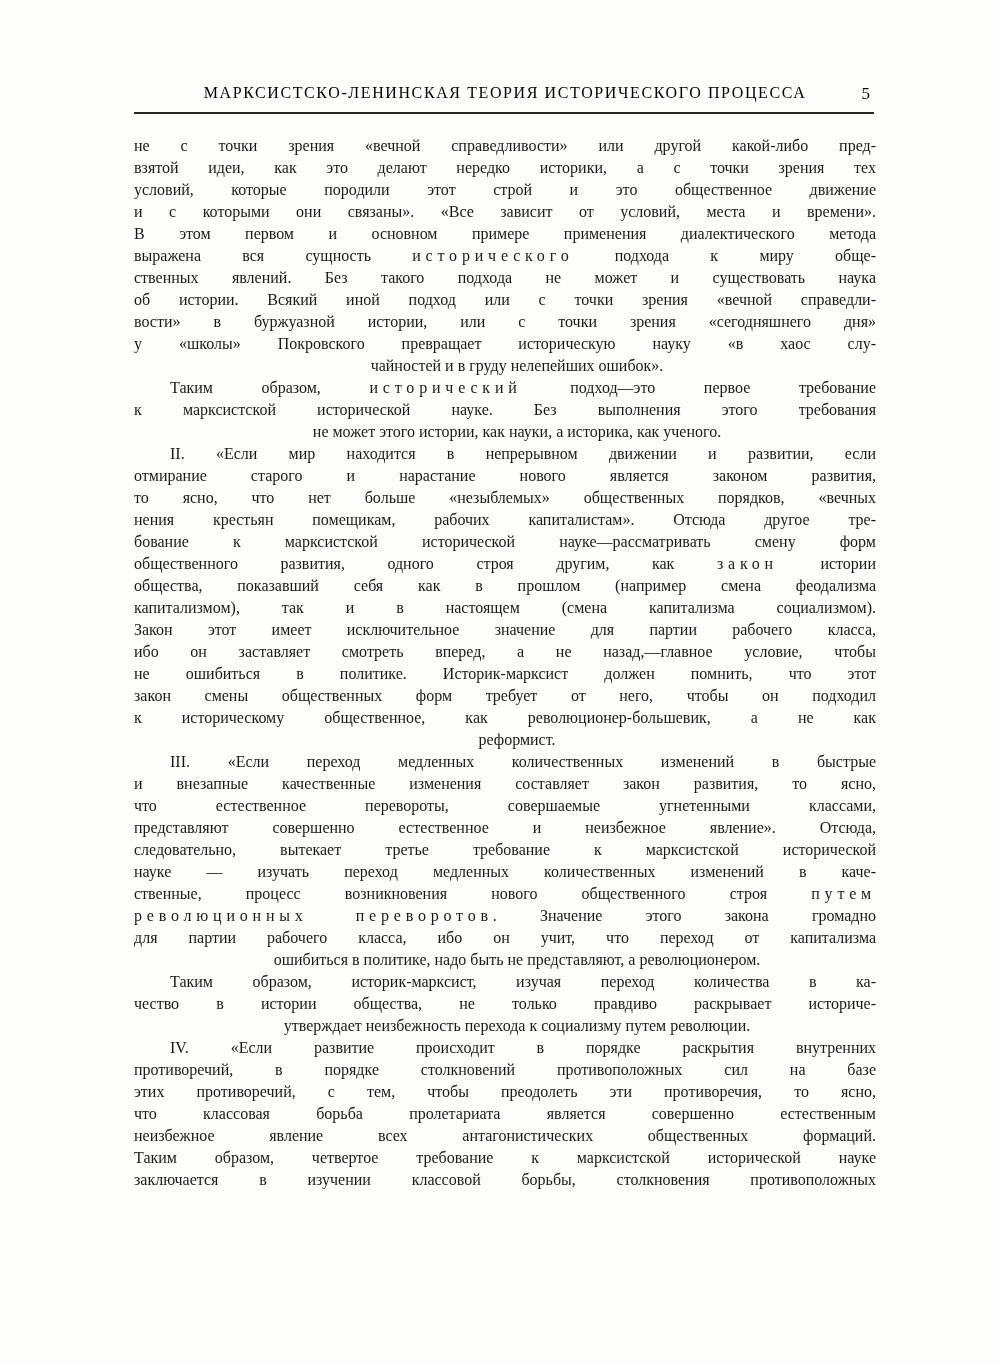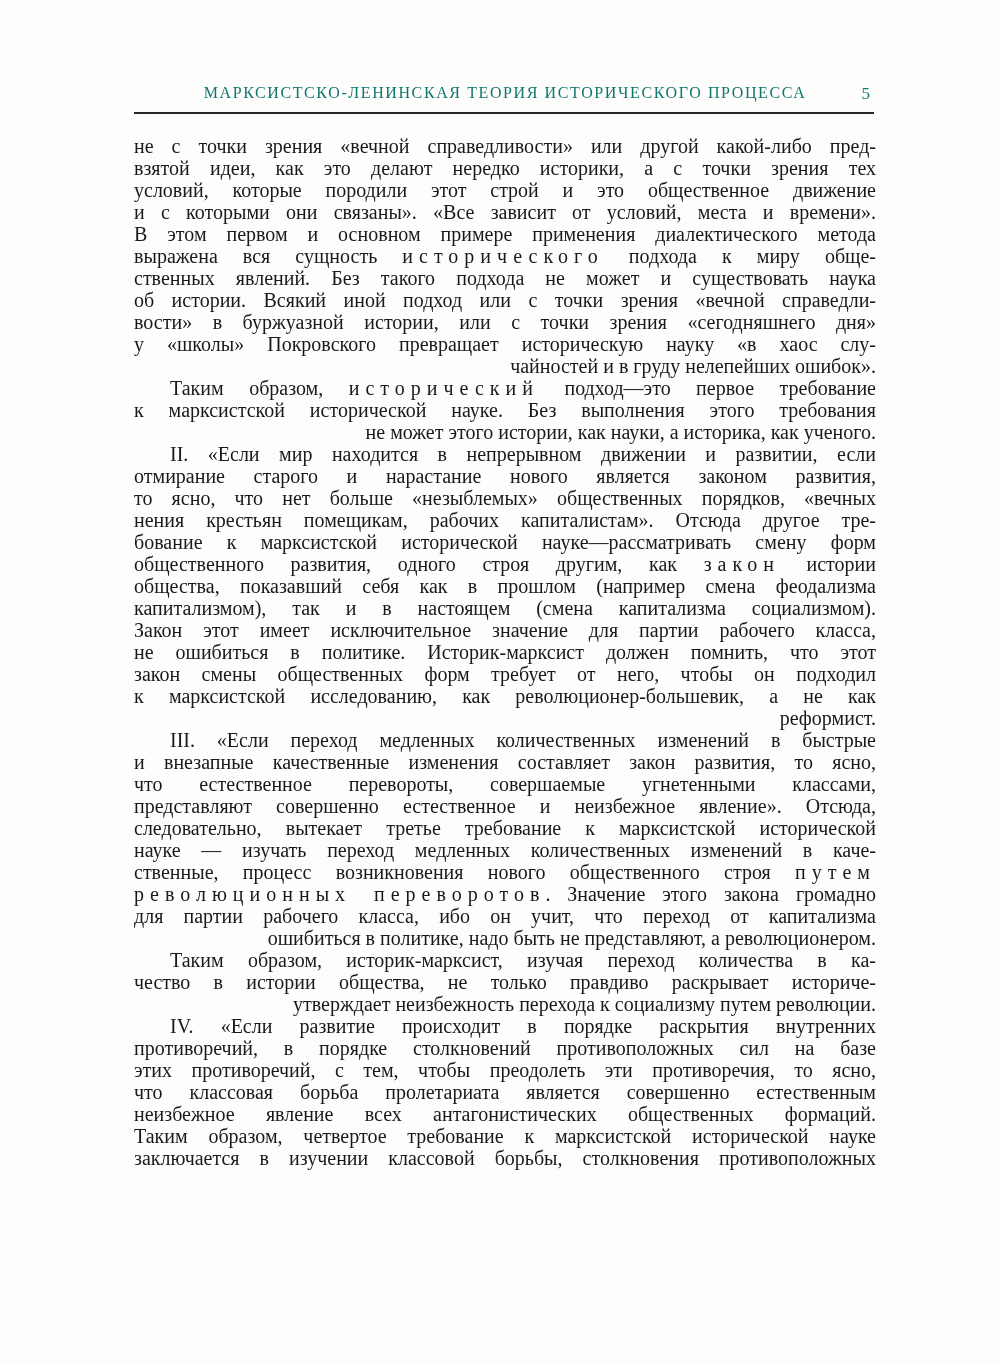--- a/index.html
+++ b/index.html
@@ -16,45 +16,45 @@
     font-family: "Liberation Serif", "DejaVu Serif", serif;
   }
   .header {
     position: absolute;
     left: 134px; top: 84px;
     width: 742px;
     text-align: center;
     font-size: 16px;
     letter-spacing: 1.6px;
     white-space: nowrap;
-    color: #0f766e;
+    color: #000000;
   }
   .page-number {
     position: absolute;
     right: 6px; top: 0;
     letter-spacing: 0;
     font-size: 17px;
   }
   .rule {
     position: absolute;
     left: 134px; top: 112px;
     width: 740px; height: 2px;
     background: #262626;
   }
   .body-text {
     position: absolute;
     left: 134px; top: 135px;
     width: 742px;
-    font-size: 20px;
+    font-size: 16px;
     line-height: 22px;
     color: #191919;
   }
   .line { height: 22px; white-space: normal; }
   .jfull { text-align: justify; text-align-last: justify; }
-  .jleft { text-align: right; margin-left: 24px; }
+  .jleft { text-align: center; margin-left: 24px; }
   .indent { padding-left: 36px; }
   .sp { letter-spacing: 0.30em; }
 </style>
 </head>
 <body>
 
 <div class="page">
   <div class="header">
     <span>МАРКСИСТСКО-ЛЕНИНСКАЯ ТЕОРИЯ ИСТОРИЧЕСКОГО ПРОЦЕССА</span>
     <span class="page-number">5</span>
@@ -77,23 +77,24 @@
       <div class="line jleft"><span>не может этого истории, как науки, а историка, как ученого.</span></div>
       <div class="line jfull indent"><span>II. «Если мир находится в непрерывном движении и развитии, если</span></div>
       <div class="line jfull"><span>отмирание старого и нарастание нового является законом развития,</span></div>
       <div class="line jfull"><span>то ясно, что нет больше «незыблемых» общественных порядков, «вечных</span></div>
       <div class="line jfull"><span>нения крестьян помещикам, рабочих капиталистам». Отсюда другое тре-</span></div>
       <div class="line jfull"><span>бование к марксистской исторической науке—рассматривать смену форм</span></div>
       <div class="line jfull"><span>общественного развития, одного строя другим, как </span><span class="sp">закон</span><span> истории</span></div>
       <div class="line jfull"><span>общества, показавший себя как в прошлом (например смена феодализма</span></div>
       <div class="line jfull"><span>капитализмом), так и в настоящем (смена капитализма социализмом).</span></div>
       <div class="line jfull"><span>Закон этот имеет исключительное значение для партии рабочего класса,</span></div>
+      <div class="line jfull"><span>ибо он заставляет смотреть вперед, а не назад,—главное условие, чтобы</span></div>
       <div class="line jfull"><span>не ошибиться в политике. Историк-марксист должен помнить, что этот</span></div>
       <div class="line jfull"><span>закон смены общественных форм требует от него, чтобы он подходил</span></div>
-      <div class="line jfull"><span>к марксистской исследованию, как революционер-большевик, а не как</span></div>
+      <div class="line jfull"><span>к историческому общественное, как революционер-большевик, а не как</span></div>
       <div class="line jleft"><span>реформист.</span></div>
       <div class="line jfull indent"><span>III. «Если переход медленных количественных изменений в быстрые</span></div>
       <div class="line jfull"><span>и внезапные качественные изменения составляет закон развития, то ясно,</span></div>
       <div class="line jfull"><span>что естественное перевороты, совершаемые угнетенными классами,</span></div>
       <div class="line jfull"><span>представляют совершенно естественное и неизбежное явление». Отсюда,</span></div>
       <div class="line jfull"><span>следовательно, вытекает третье требование к марксистской исторической</span></div>
       <div class="line jfull"><span>науке — изучать переход медленных количественных изменений в каче-</span></div>
       <div class="line jfull"><span>ственные, процесс возникновения нового общественного строя </span><span class="sp">путем</span></div>
       <div class="line jfull"><span class="sp">революционных переворотов</span><span>. Значение этого закона громадно</span></div>
       <div class="line jfull"><span>для партии рабочего класса, ибо он учит, что переход от капитализма</span></div>

